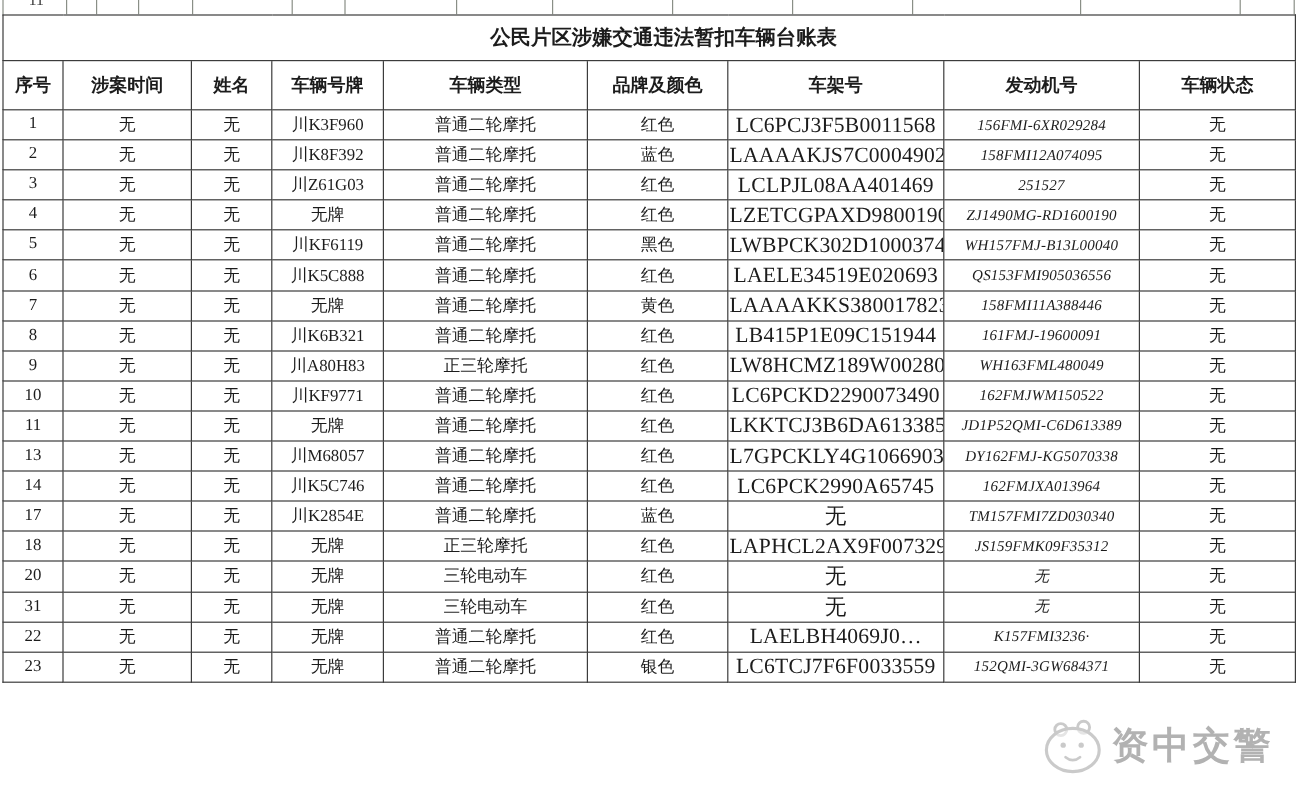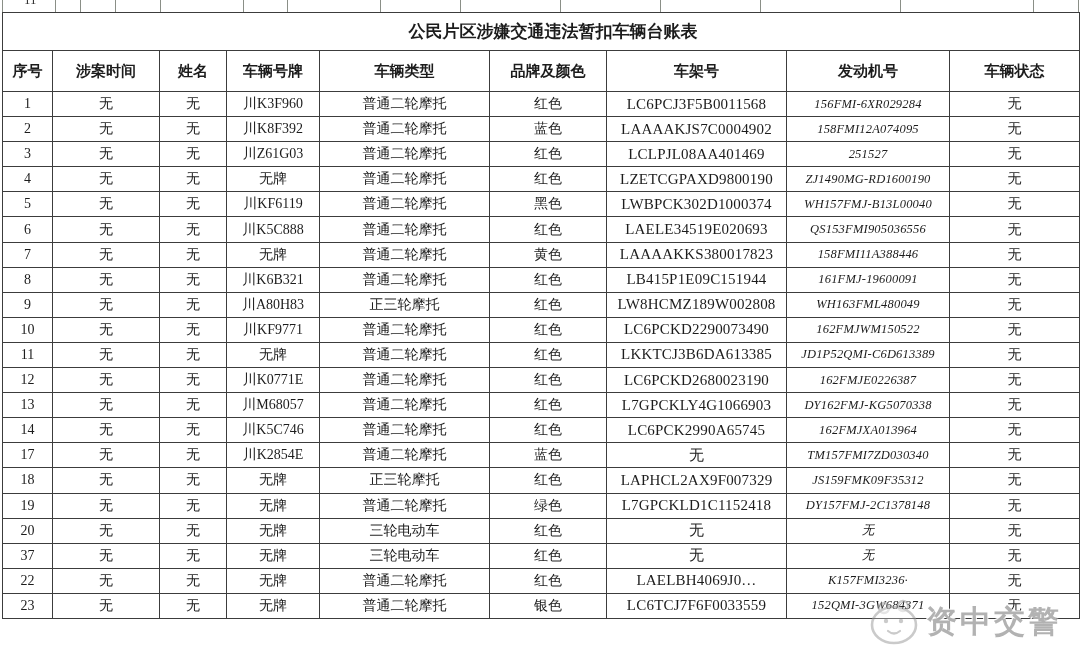--- a/index.html
+++ b/index.html
@@ -14,21 +14,21 @@
 
   table.ledger{position:absolute;left:2px;top:12px;width:1077px;
                border-collapse:collapse;table-layout:fixed;}
   table.ledger th,table.ledger td{
     border:1px solid #3c3c3c;text-align:center;vertical-align:middle;
     padding:0 1px;overflow:hidden;white-space:nowrap;}
   tr.title-row th{height:37px;font-size:17px;font-weight:700;border-bottom:1px solid #3c3c3c;padding-left:25px;}
   tr.header-row th{height:40px;font-size:15px;font-weight:700;}
   tbody tr{height:25.1px;}
   tbody td{font-size:14px;}
-  tbody td.c6{font-size:15px;letter-spacing:.2px;}
+  tbody td.c6{font-size:18px;letter-spacing:.2px;}
   tbody td.c7{font-size:12.5px;letter-spacing:.2px;font-style:italic;}
 
   
   .watermark{position:absolute;right:18px;top:598px;display:flex;align-items:center;
              pointer-events:none;z-index:5;}
   .watermark svg{opacity:.55;margin-right:6px;}
   .wm-text{font-size:31px;font-weight:700;letter-spacing:3px;color:rgba(130,130,130,.62);
            text-shadow:1px 1px 0 rgba(255,255,255,.9),-1px -1px 0 rgba(255,255,255,.9);}
 </style>
 </head>
@@ -199,31 +199,20 @@
           <td class="c1">无</td>
           <td class="c2">无</td>
           <td class="c3">无牌</td>
           <td class="c4">普通二轮摩托</td>
           <td class="c5">红色</td>
           <td class="c6">LKKTCJ3B6DA613385</td>
           <td class="c7">JD1P52QMI-C6D613389</td>
           <td class="c8">无</td>
         </tr>
         <tr>
-          <td class="c0">12</td>
-          <td class="c1">无</td>
-          <td class="c2">无</td>
-          <td class="c3">川K0771E</td>
-          <td class="c4">普通二轮摩托</td>
-          <td class="c5">红色</td>
-          <td class="c6">LC6PCKD2680023190</td>
-          <td class="c7">162FMJE0226387</td>
-          <td class="c8">无</td>
-        </tr>
-        <tr>
           <td class="c0">13</td>
           <td class="c1">无</td>
           <td class="c2">无</td>
           <td class="c3">川M68057</td>
           <td class="c4">普通二轮摩托</td>
           <td class="c5">红色</td>
           <td class="c6">L7GPCKLY4G1066903</td>
           <td class="c7">DY162FMJ-KG5070338</td>
           <td class="c8">无</td>
         </tr>
@@ -254,43 +243,32 @@
           <td class="c1">无</td>
           <td class="c2">无</td>
           <td class="c3">无牌</td>
           <td class="c4">正三轮摩托</td>
           <td class="c5">红色</td>
           <td class="c6">LAPHCL2AX9F007329</td>
           <td class="c7">JS159FMK09F35312</td>
           <td class="c8">无</td>
         </tr>
         <tr>
-          <td class="c0">19</td>
-          <td class="c1">无</td>
-          <td class="c2">无</td>
-          <td class="c3">无牌</td>
-          <td class="c4">普通二轮摩托</td>
-          <td class="c5">绿色</td>
-          <td class="c6">L7GPCKLD1C1152418</td>
-          <td class="c7">DY157FMJ-2C1378148</td>
-          <td class="c8">无</td>
-        </tr>
-        <tr>
           <td class="c0">20</td>
           <td class="c1">无</td>
           <td class="c2">无</td>
           <td class="c3">无牌</td>
           <td class="c4">三轮电动车</td>
           <td class="c5">红色</td>
           <td class="c6">无</td>
           <td class="c7">无</td>
           <td class="c8">无</td>
         </tr>
         <tr>
-          <td class="c0">37</td>
+          <td class="c0">31</td>
           <td class="c1">无</td>
           <td class="c2">无</td>
           <td class="c3">无牌</td>
           <td class="c4">三轮电动车</td>
           <td class="c5">红色</td>
           <td class="c6">无</td>
           <td class="c7">无</td>
           <td class="c8">无</td>
         </tr>
         <tr>

